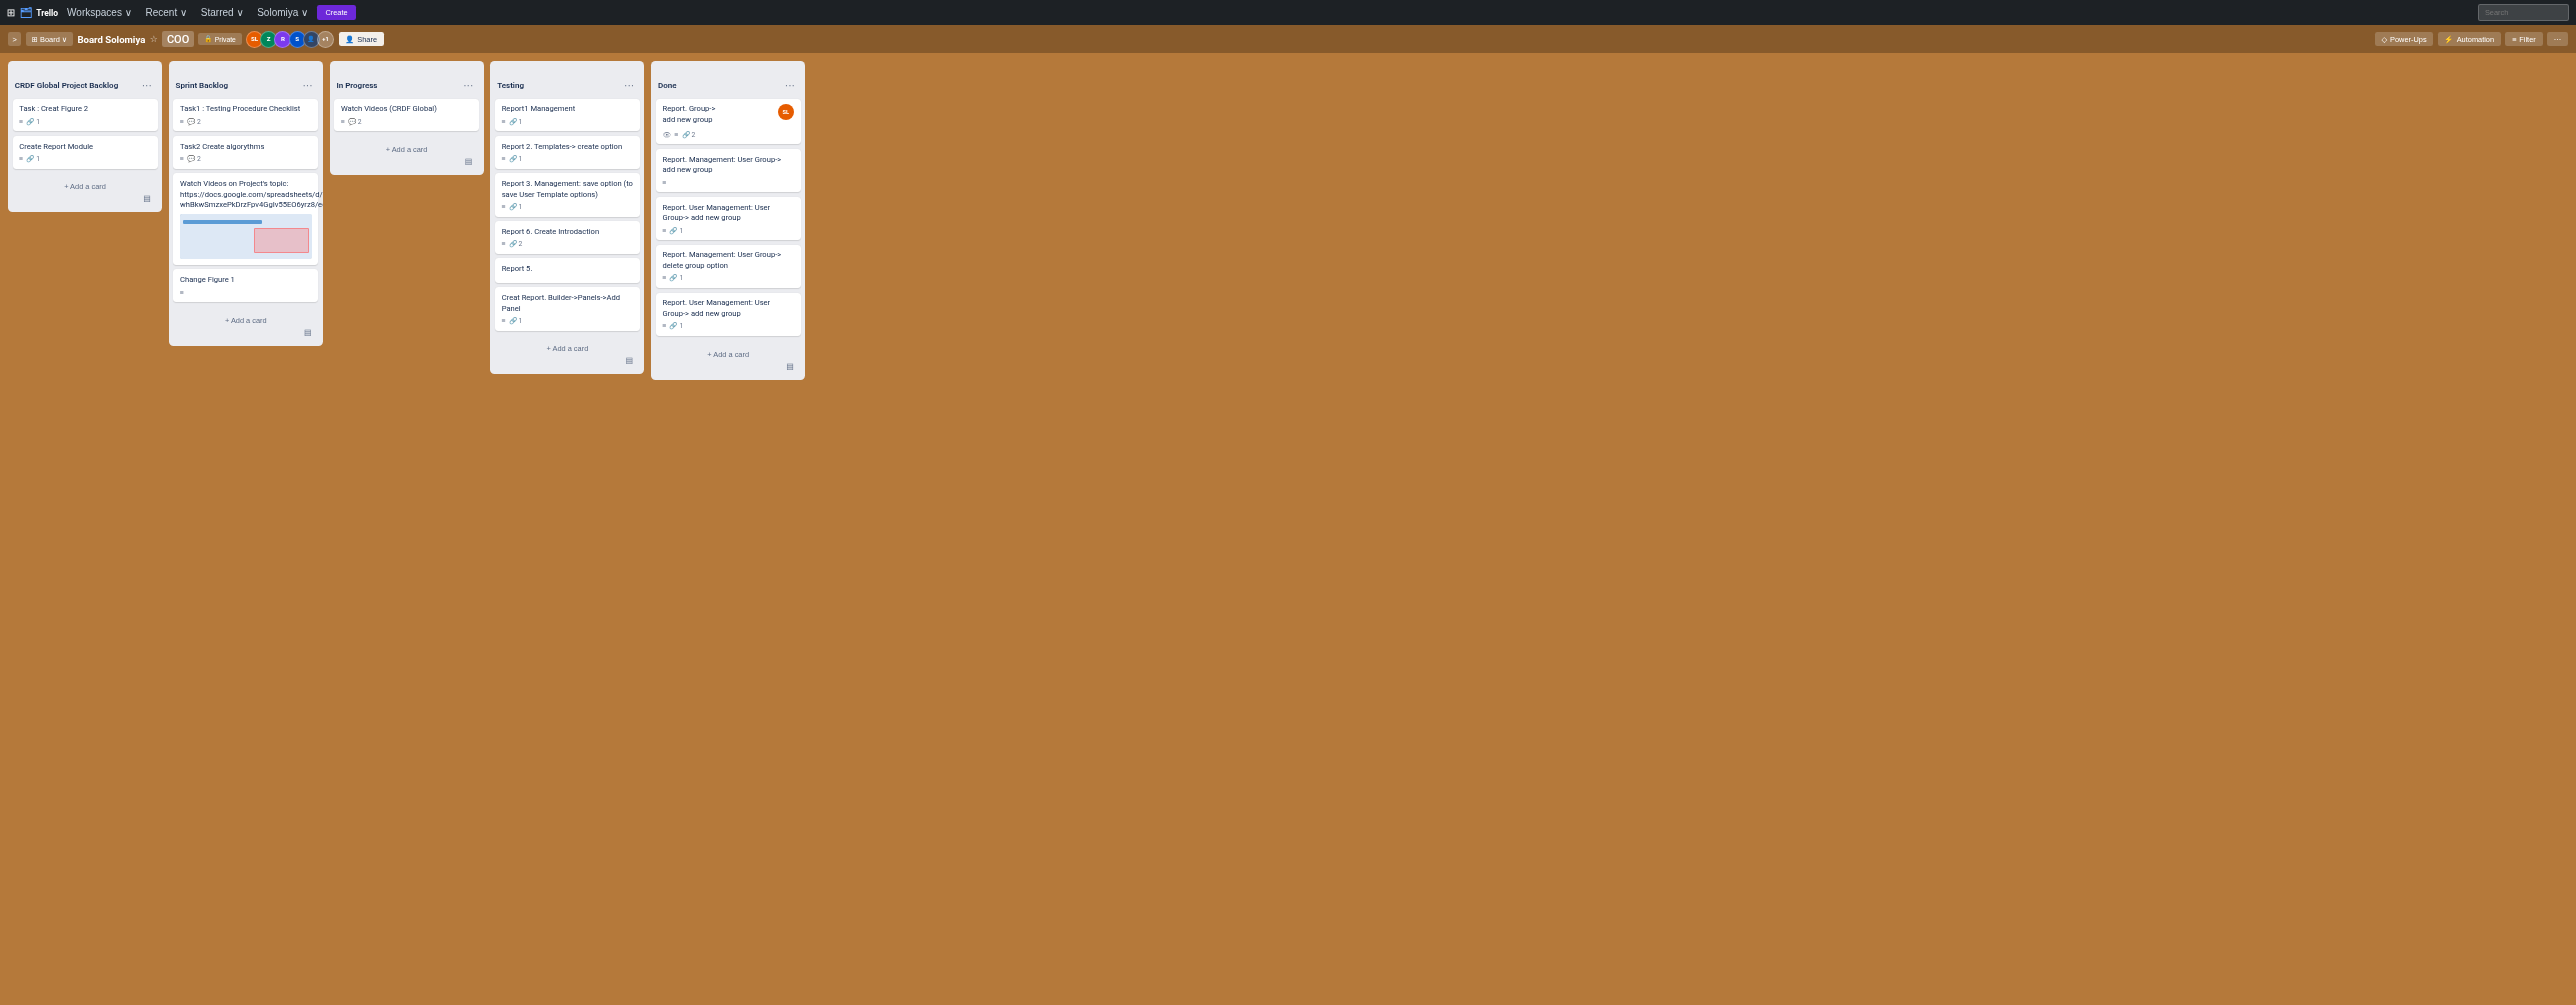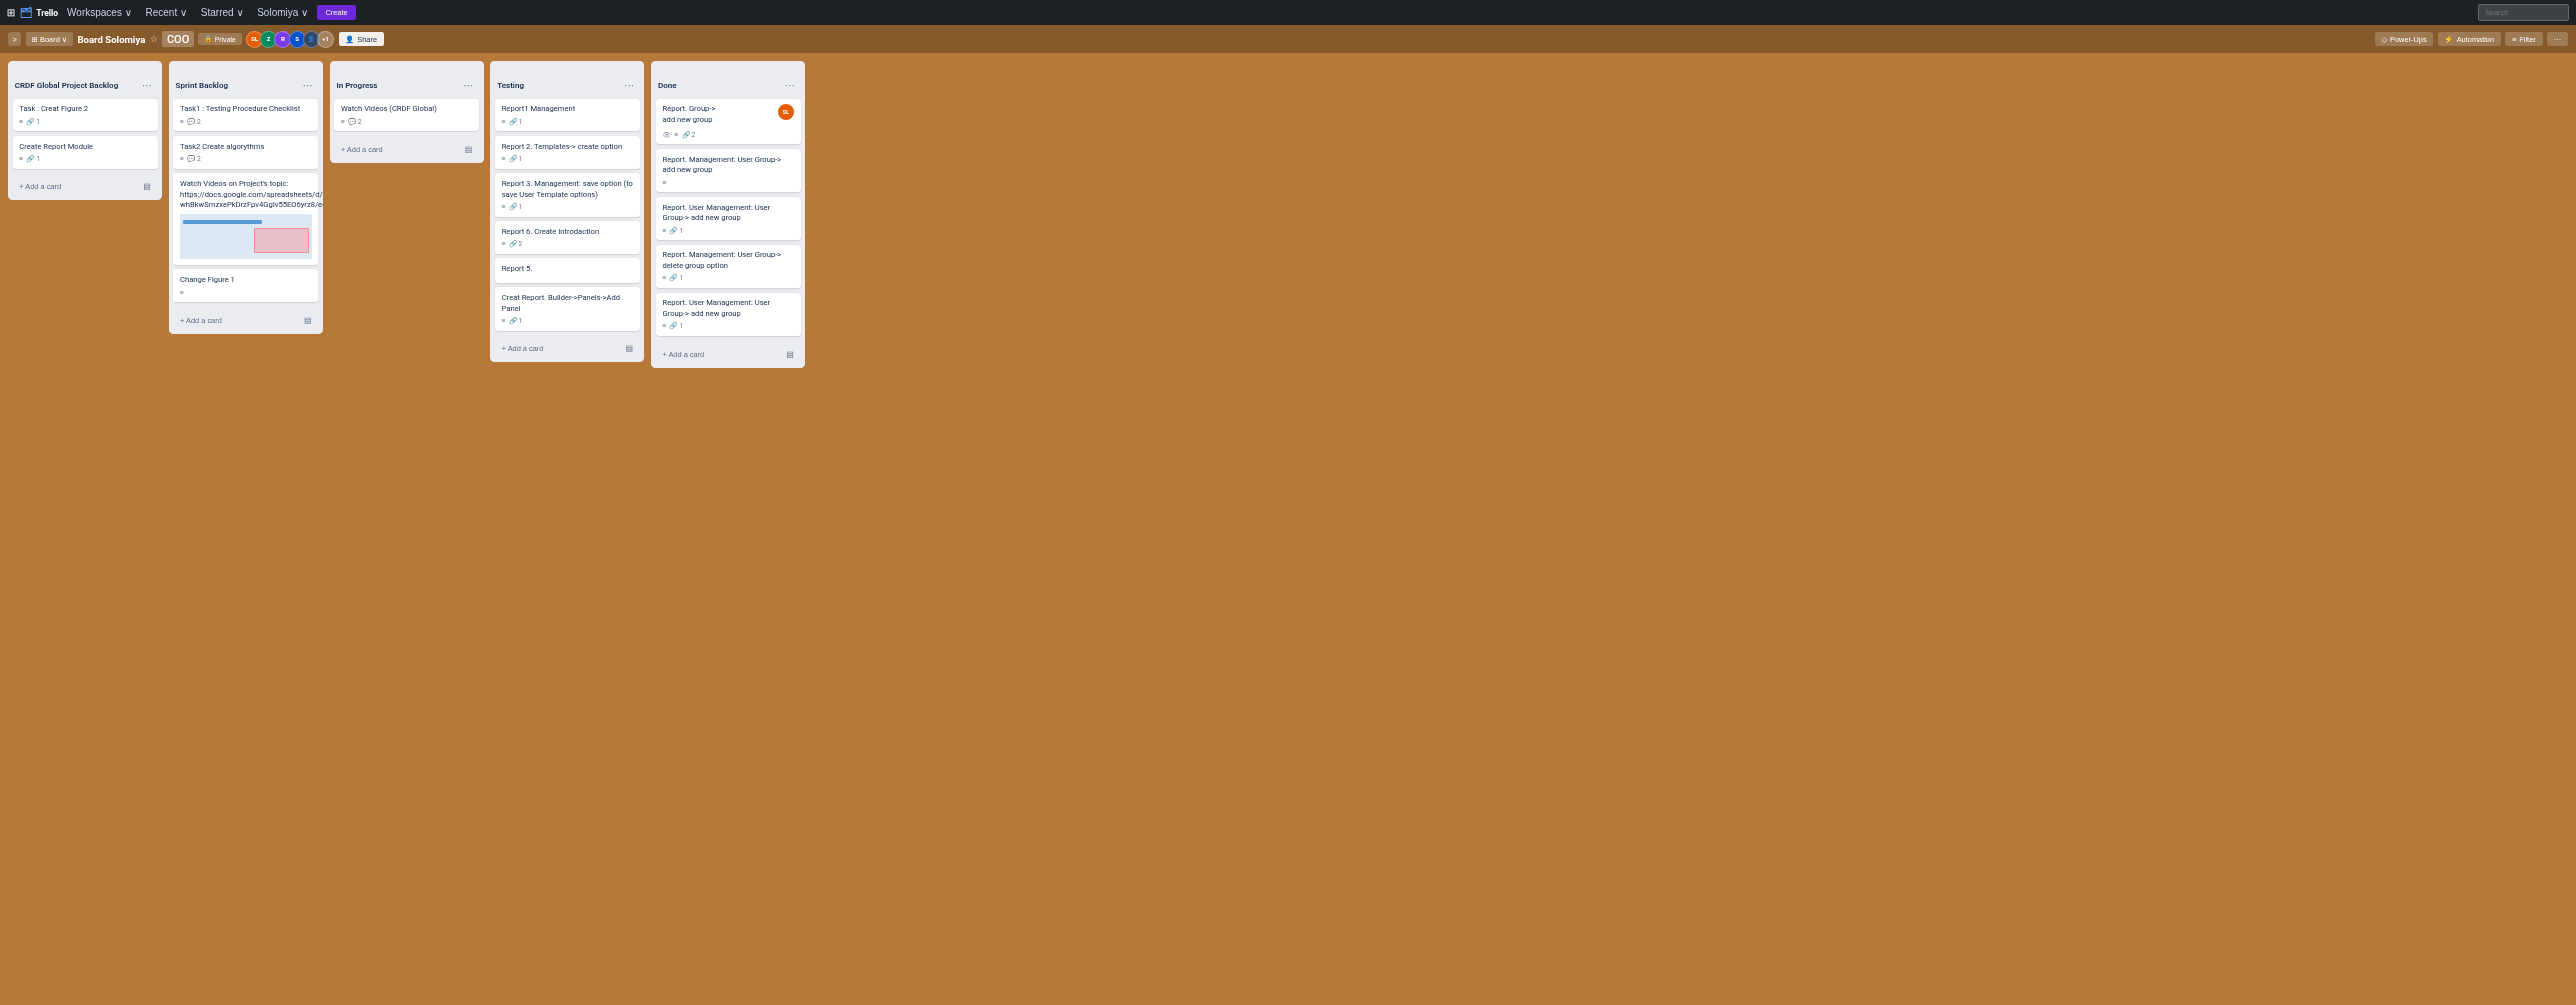--- a/index.html
+++ b/index.html
@@ -128,20 +128,21 @@
       padding: 4.5px 6.8px;
       margin: 2.3px 4.5px 4.5px;
       border-radius: 3.4px;
       cursor: pointer;
       color: #5e6c84;
       font-size: 7.4px;
       background: none;
       border: none;
       width: calc(100% - 9px);
       text-align: left;
+      flex-direction: column;
     }
 
     
     .av-sl { background: #e65c00; }
     .av-z { background: #00875a; }
     .av-r { background: #7c3aed; }
     .av-s { background: #0052cc; }
     .av-dark { background: #344563; }
     .av-plus { background: rgba(255,255,255,0.25); font-size: 5.7px; }
 

